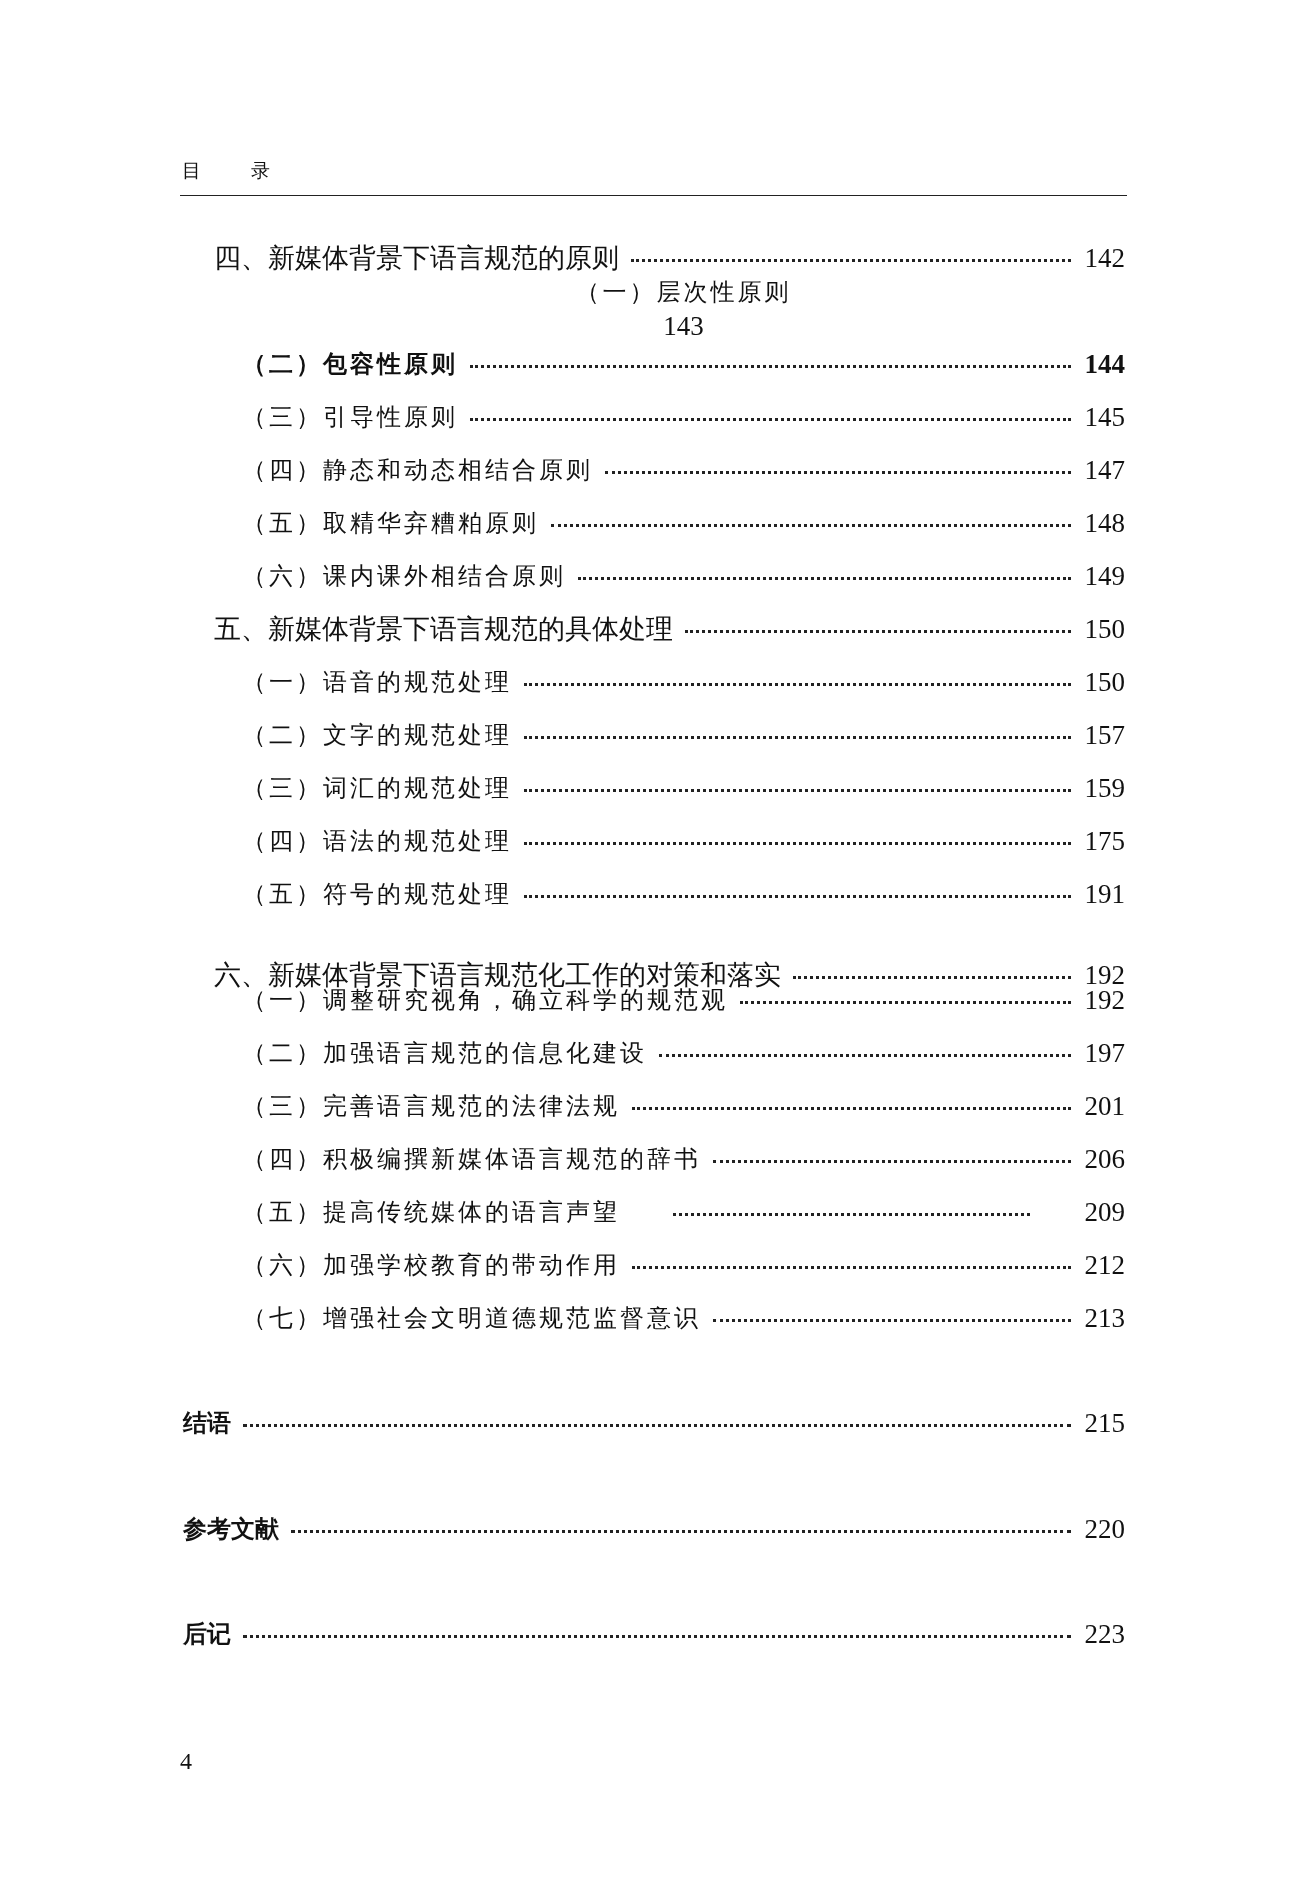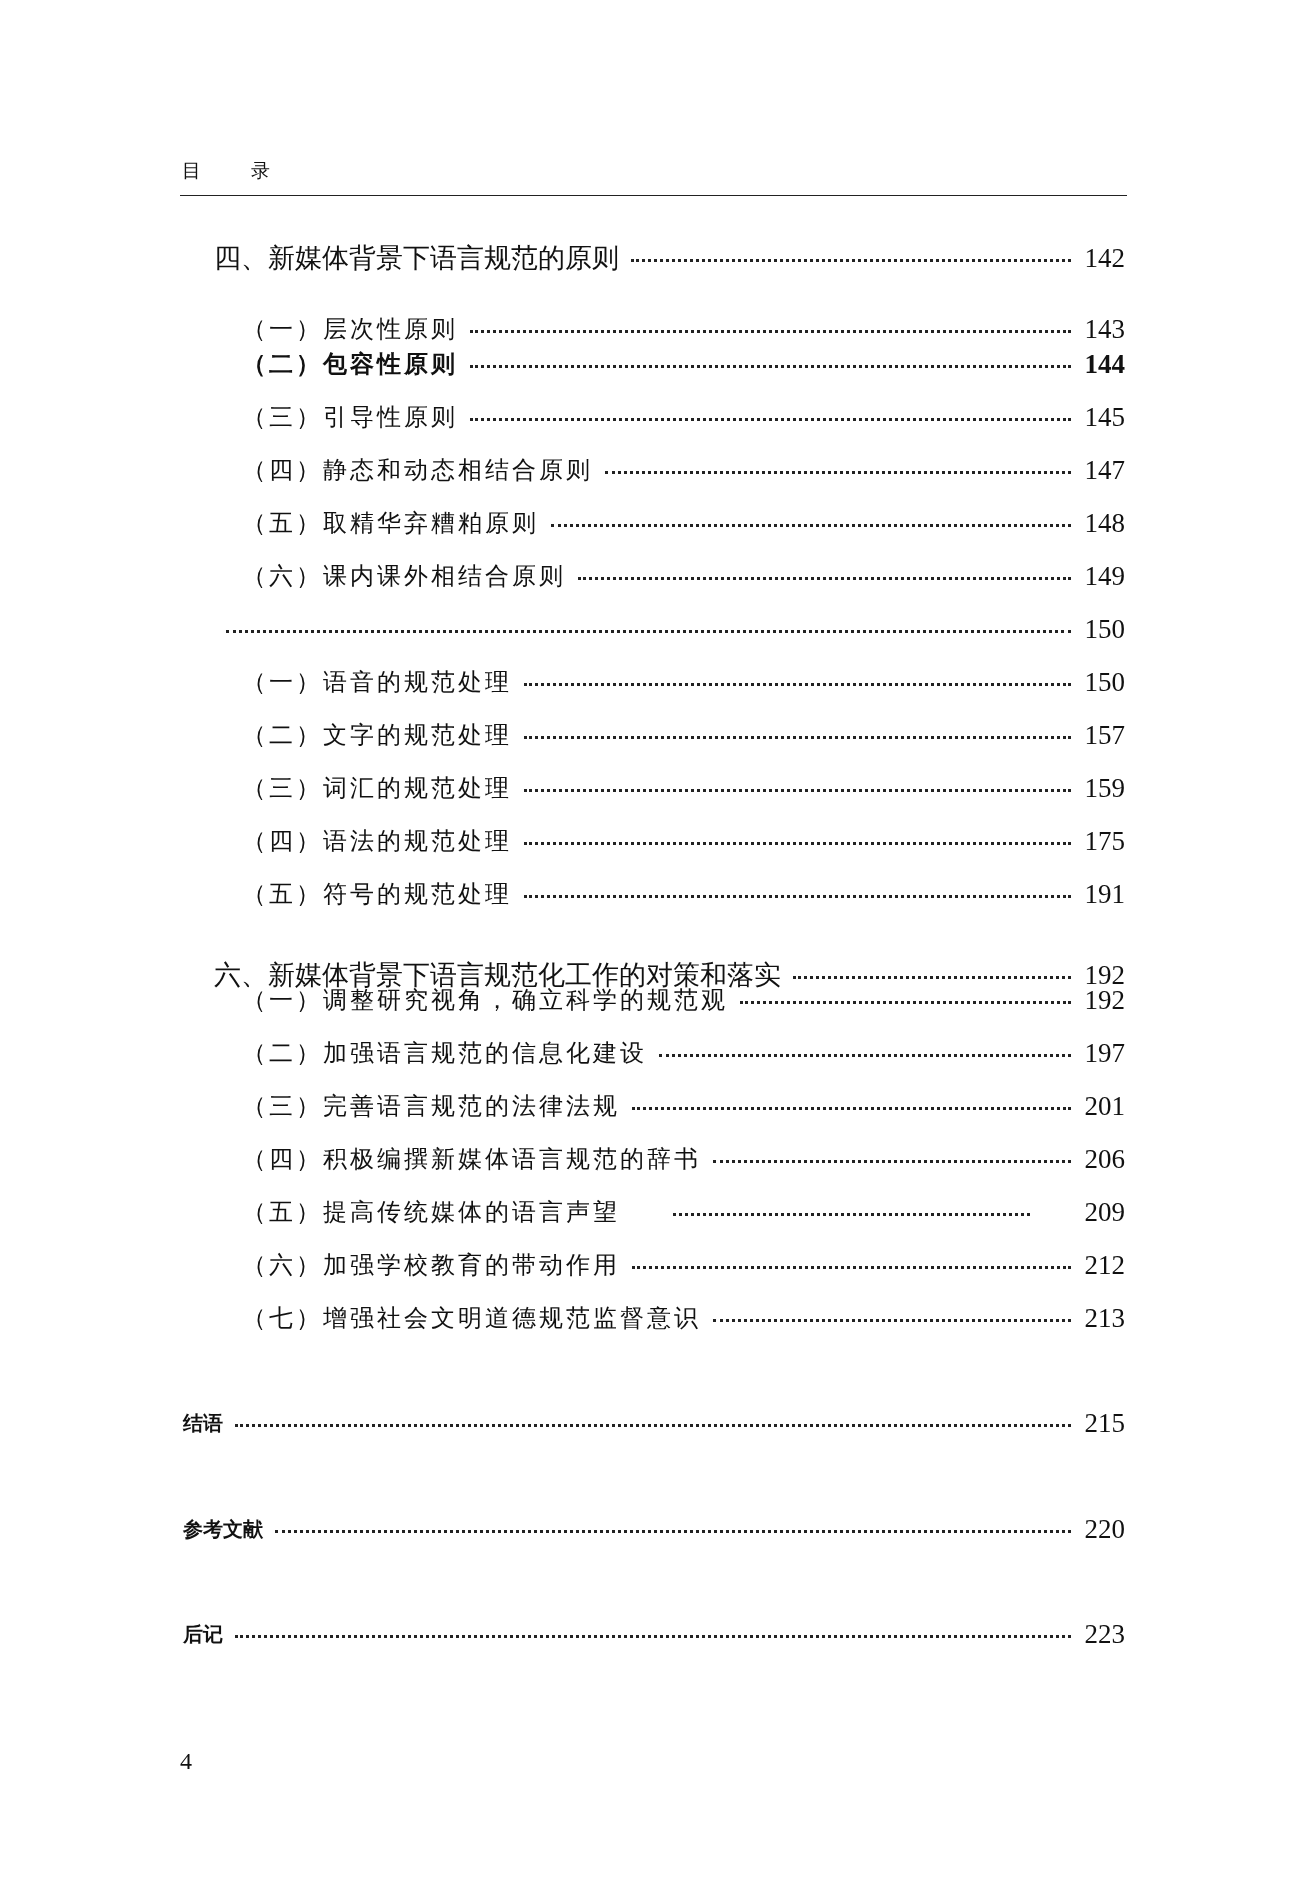--- a/index.html
+++ b/index.html
@@ -11,38 +11,38 @@
   .toc { position:absolute; left:0; top:0; width:1308px; }
   .row { position:absolute; display:flex; align-items:center; height:40px; right:183px; }
   .row .t { white-space:nowrap; }
   .row .dots { flex:1; margin:0 14px 0 12px; border-bottom:3px dotted #222; height:0; transform:translateY(2px); }
   .row .p { font-family:"Liberation Serif","DejaVu Serif",serif; font-size:27px; white-space:nowrap; }
   .l1 { left:214px; }
   .l1 .t { font-size:27px; font-family:"DejaVu Serif",serif; }
   .l2 { left:242px; }
   .l2 .t { font-size:24px; letter-spacing:3px; font-family:"DejaVu Serif",serif; }
   .l0 { left:183px; }
-  .l0 .t { font-size:20px; font-weight:bold; font-family:"DejaVu Sans",sans-serif; }
+  .l0 .t { font-size:24px; font-weight:bold; font-family:"DejaVu Sans",sans-serif; }
   .pagenum { position:absolute; left:180px; top:1748px; font-size:24px; font-family:"Liberation Serif",serif; }
 </style>
 </head>
 <body>
 
 <div class="header">
   <span>目</span><span class="c2">录</span>
 </div>
 <div class="rule"></div>
 
 <div class="toc" id="toc">
     <div class="row l1" style="top: 238px;">
       <span class="t">四、新媒体背景下语言规范的原则</span>
       <span class="dots"></span>
       <span class="p">142</span>
     </div>
-    <div class="row l2" style="top: 309px;">
+    <div class="row l2" style="top: 276px; flex-direction: column;">
       <span class="t">（一）层次性原则</span>
       <span class="dots"></span>
       <span class="p">143</span>
     </div>
     <div class="row l2" style="top: 344px; font-weight: bold;">
       <span class="t">（二）包容性原则</span>
       <span class="dots"></span>
       <span class="p">144</span>
     </div>
     <div class="row l2" style="top: 397px;">
@@ -59,20 +59,21 @@
       <span class="t">（五）取精华弃糟粕原则</span>
       <span class="dots"></span>
       <span class="p">148</span>
     </div>
     <div class="row l2" style="top: 556px;">
       <span class="t">（六）课内课外相结合原则</span>
       <span class="dots"></span>
       <span class="p">149</span>
     </div>
     <div class="row l1" style="top: 609px;">
+      <span class="t">五、新媒体背景下语言规范的具体处理</span>
       <span class="dots"></span>
       <span class="p">150</span>
     </div>
     <div class="row l2" style="top: 662px;">
       <span class="t">（一）语音的规范处理</span>
       <span class="dots"></span>
       <span class="p">150</span>
     </div>
     <div class="row l2" style="top: 715px;">
       <span class="t">（二）文字的规范处理</span>

